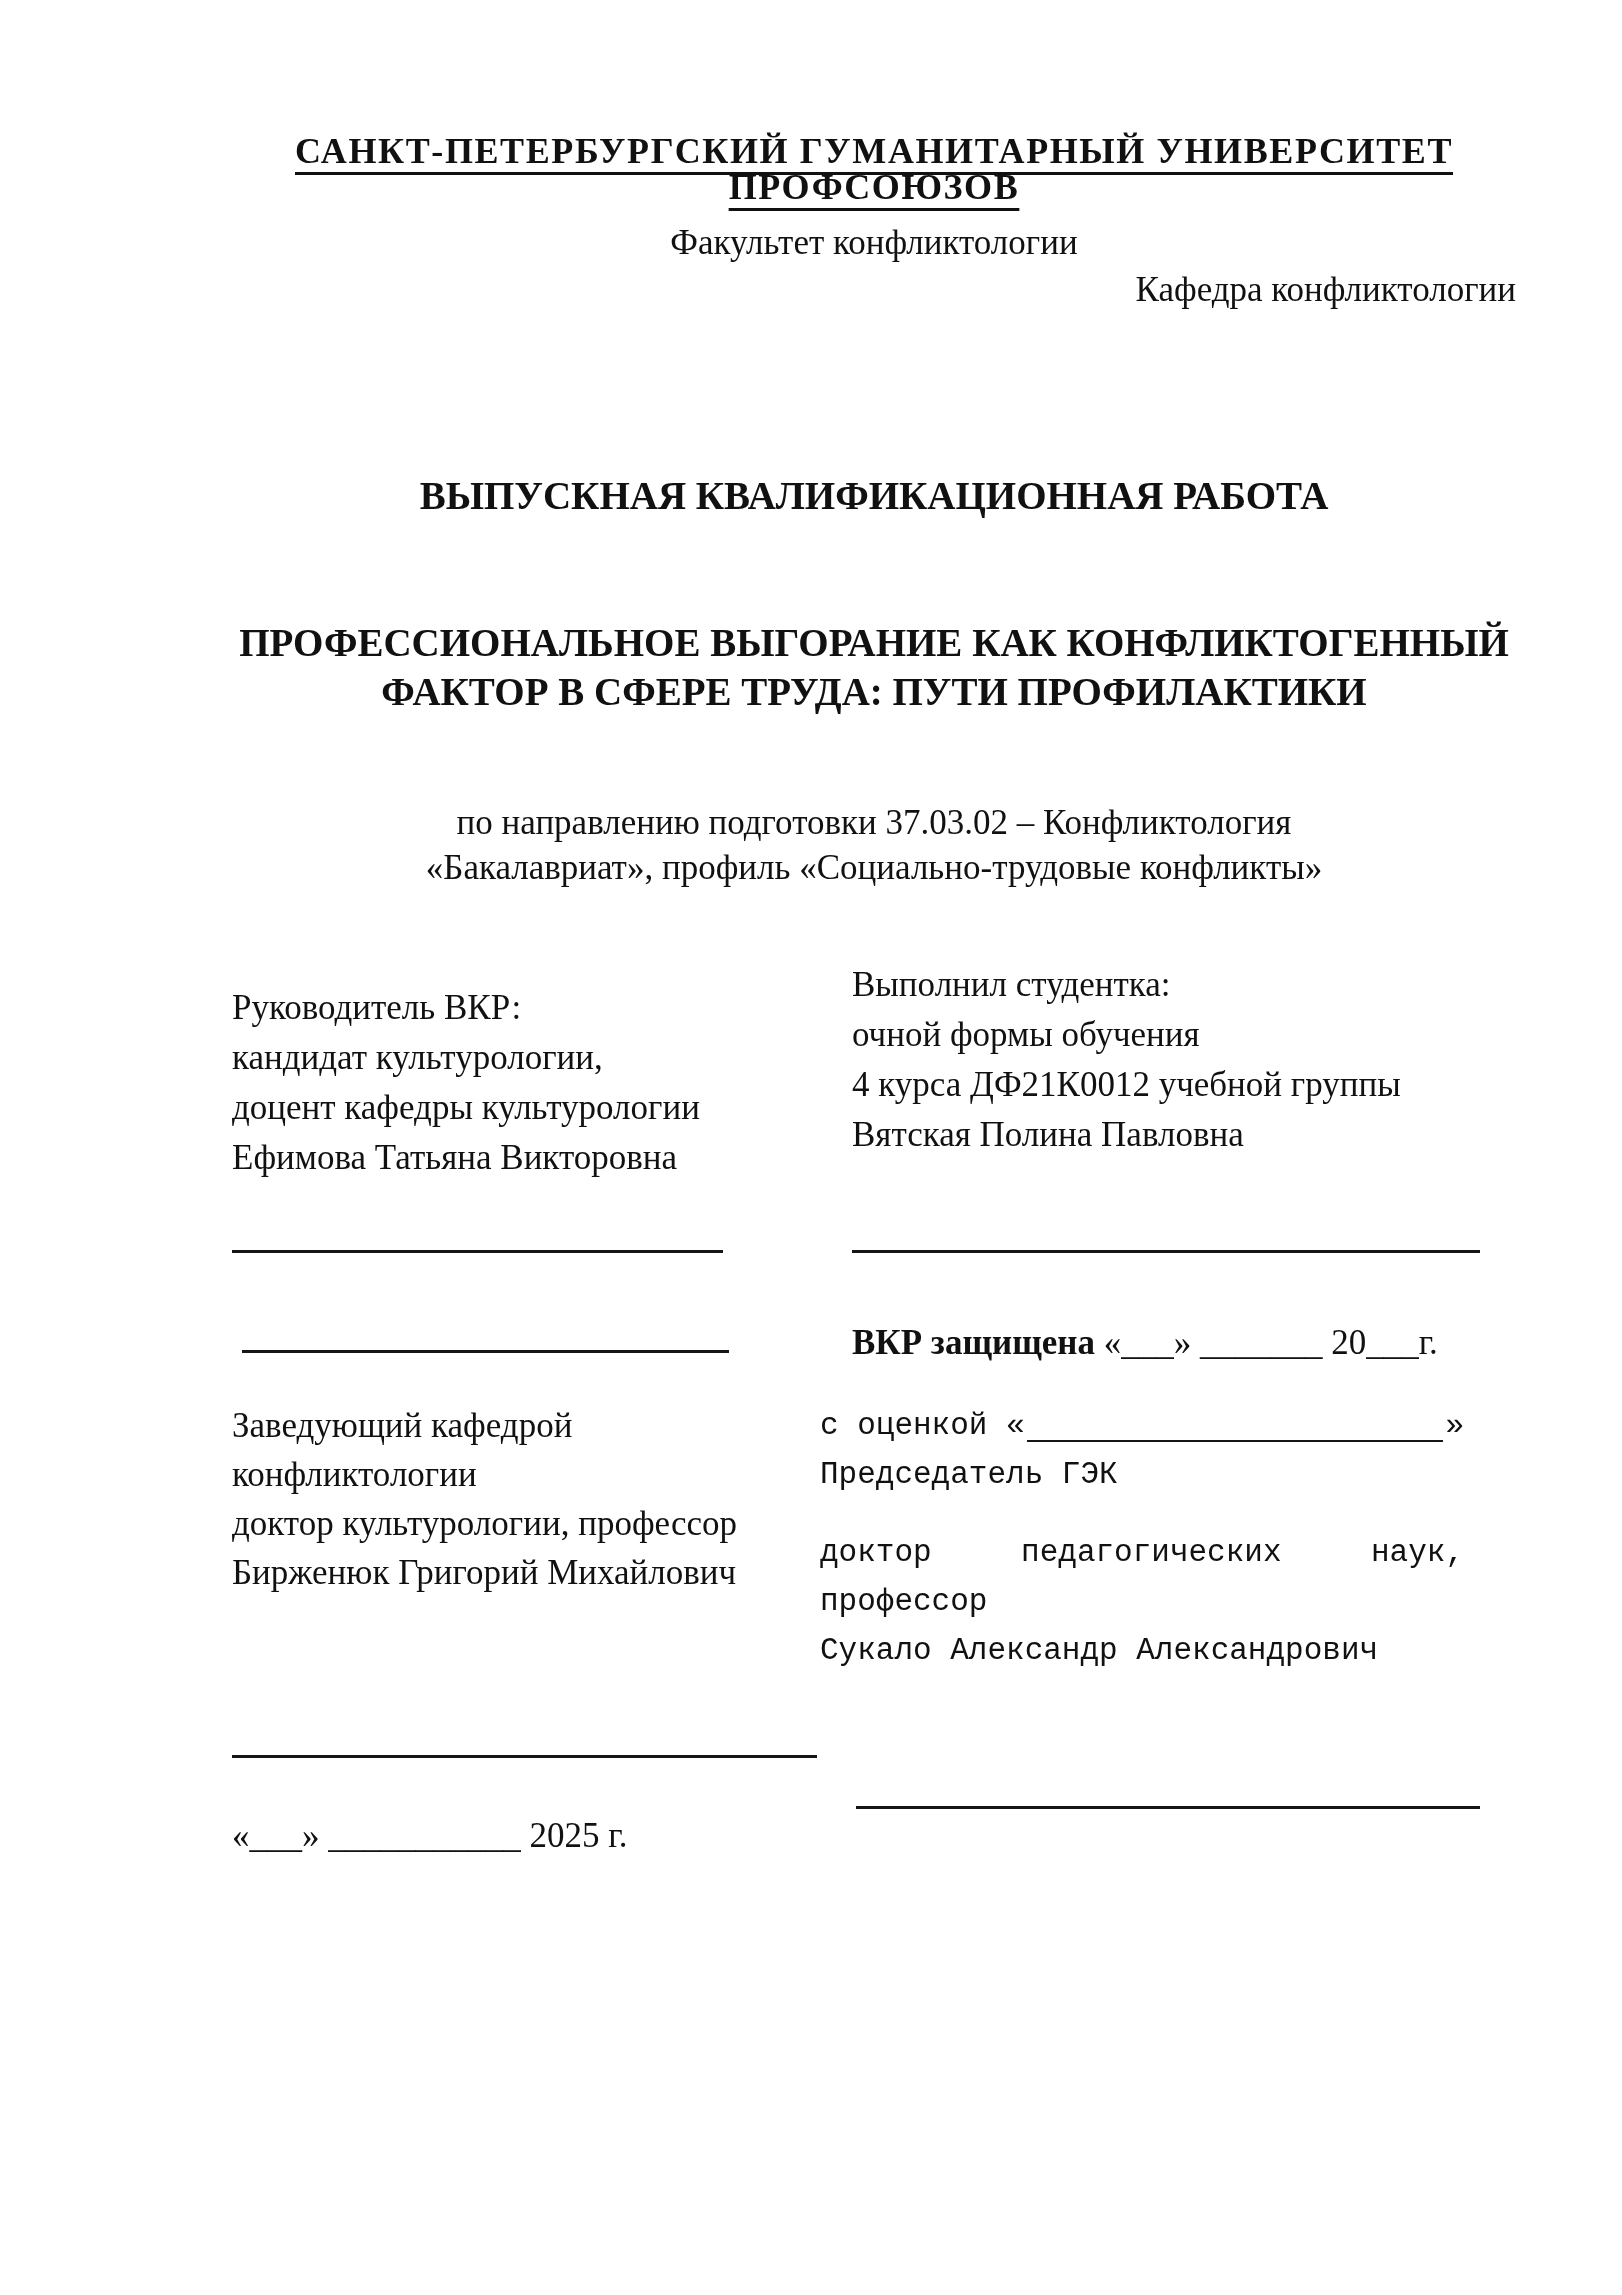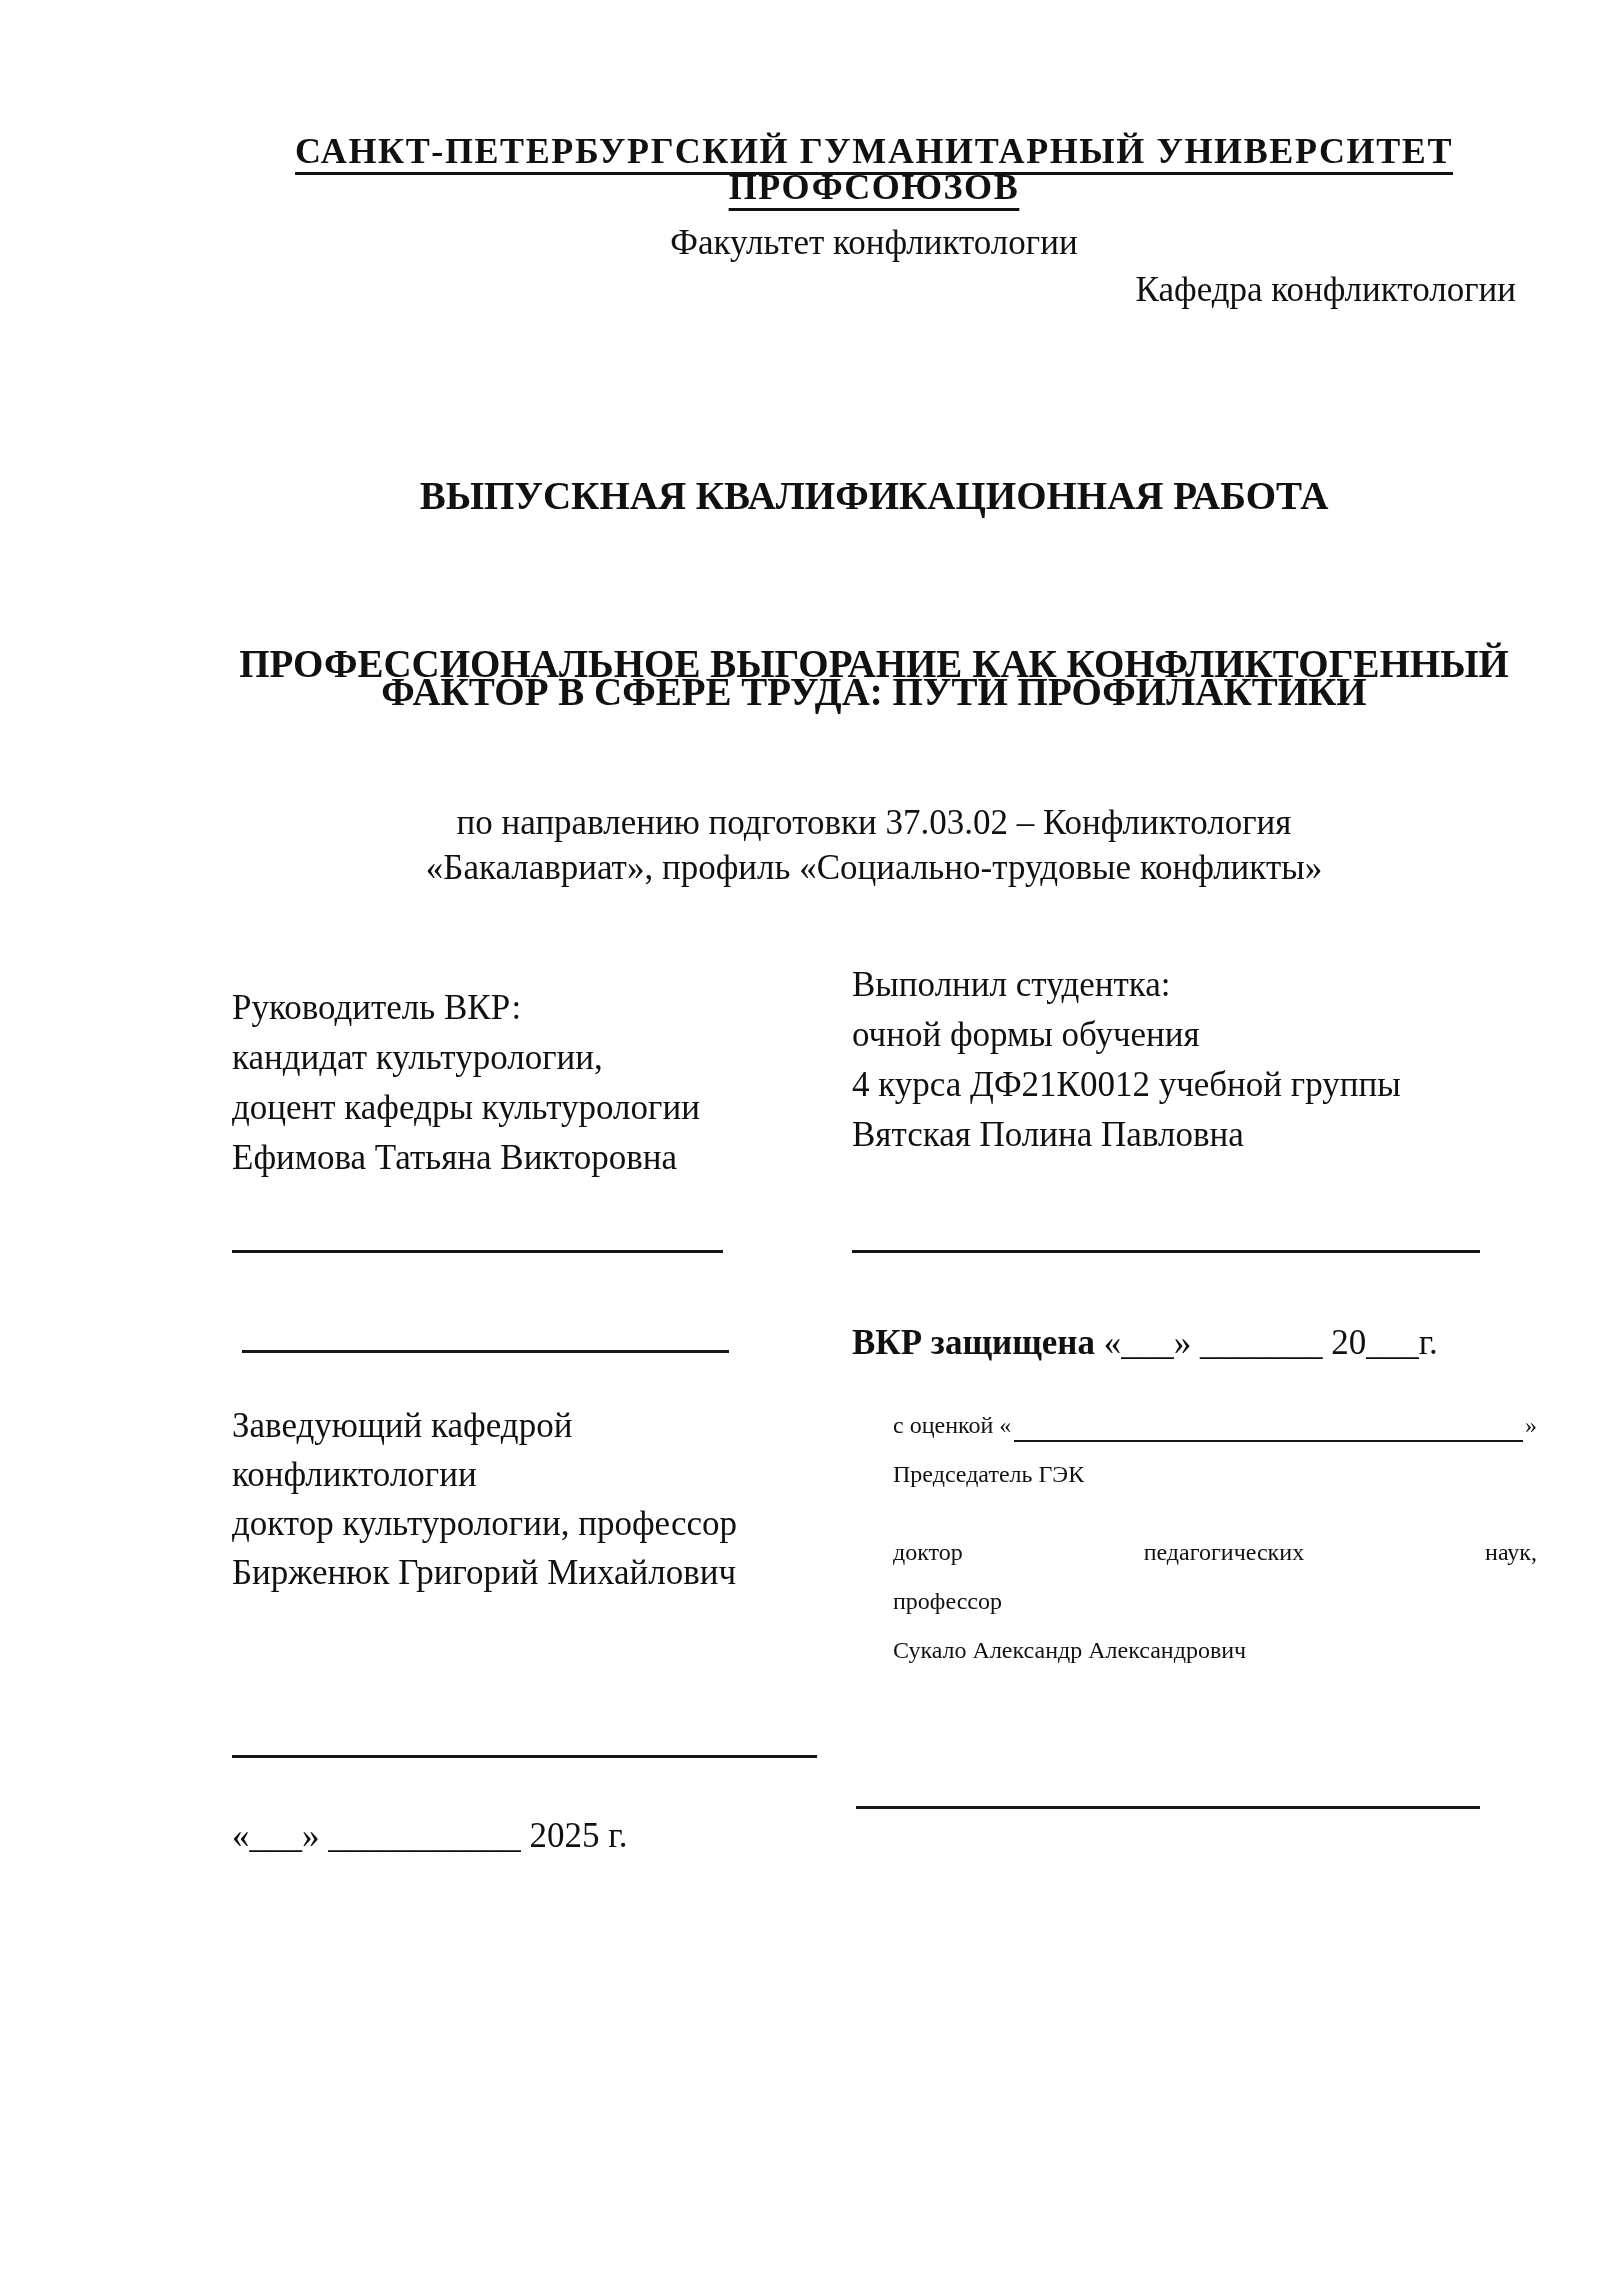--- a/index.html
+++ b/index.html
@@ -70,21 +70,21 @@
 <div class="page">
 
   <div class="abs center-area university" style="top:133px;">САНКТ-ПЕТЕРБУРГСКИЙ ГУМАНИТАРНЫЙ УНИВЕРСИТЕТ ПРОФСОЮЗОВ</div>
 
   <div class="abs center-area body-text" style="top:203px;margin-top:22px;">Факультет конфликтологии</div>
 
   <div class="abs right-area body-text" style="top:272px;">Кафедра конфликтологии</div>
 
   <div class="abs center-area work-type" style="top:476px;">ВЫПУСКНАЯ КВАЛИФИКАЦИОННАЯ РАБОТА</div>
 
-  <div class="abs center-area main-title" style="top:644px;">ПРОФЕССИОНАЛЬНОЕ ВЫГОРАНИЕ КАК КОНФЛИКТОГЕННЫЙ</div>
+  <div class="abs center-area main-title" style="top:623px;">ПРОФЕССИОНАЛЬНОЕ ВЫГОРАНИЕ КАК КОНФЛИКТОГЕННЫЙ</div>
 
   <div class="abs center-area main-title" style="top:672px;">ФАКТОР В СФЕРЕ ТРУДА: ПУТИ ПРОФИЛАКТИКИ</div>
 
   <div class="abs center-area body-text" style="top:805px;">по направлению подготовки 37.03.02 – Конфликтология</div>
 
   <div class="abs center-area body-text" style="top:850px;">«Бакалавриат», профиль «Социально-трудовые конфликты»</div>
 
   <div class="abs col-block" style="top:955px; left:232px; width:604px;margin-top:28px;">
     <div>Руководитель ВКР:</div>
     <div>кандидат культурологии,</div>
@@ -108,21 +108,21 @@
     <span class="bold">ВКР защищена</span><span> «___» _______ 20___г.</span>
   </div>
 
   <div class="abs col-block-tight" style="top:1401px; left:232px; width:604px;">
     <div>Заведующий кафедрой</div>
     <div>конфликтологии</div>
     <div>доктор культурологии, профессор</div>
     <div>Бирженюк Григорий Михайлович</div>
   </div>
 
-  <div class="abs" style="top:1401px; left:893px; width:644px; font-size:24px;">
+  <div class="abs" style="top:1401px; left:820px; width:644px; font-size:31px;font-family:Liberation Mono, monospace;">
     <div class="row62 flex-row">
       <span class="nowrap">с оценкой «</span>
       <span class="fill-line"></span>
       <span>»</span>
     </div>
     <div class="row62">Председатель ГЭК</div>
     <div class="row62 justify-row">
       <span>доктор</span>
       <span>педагогических</span>
       <span>наук,</span>

